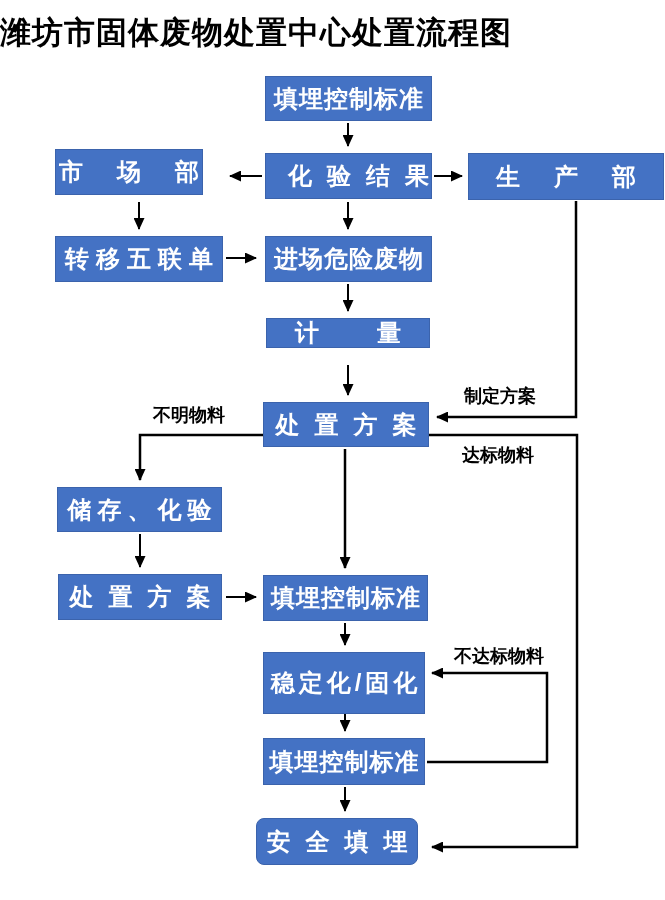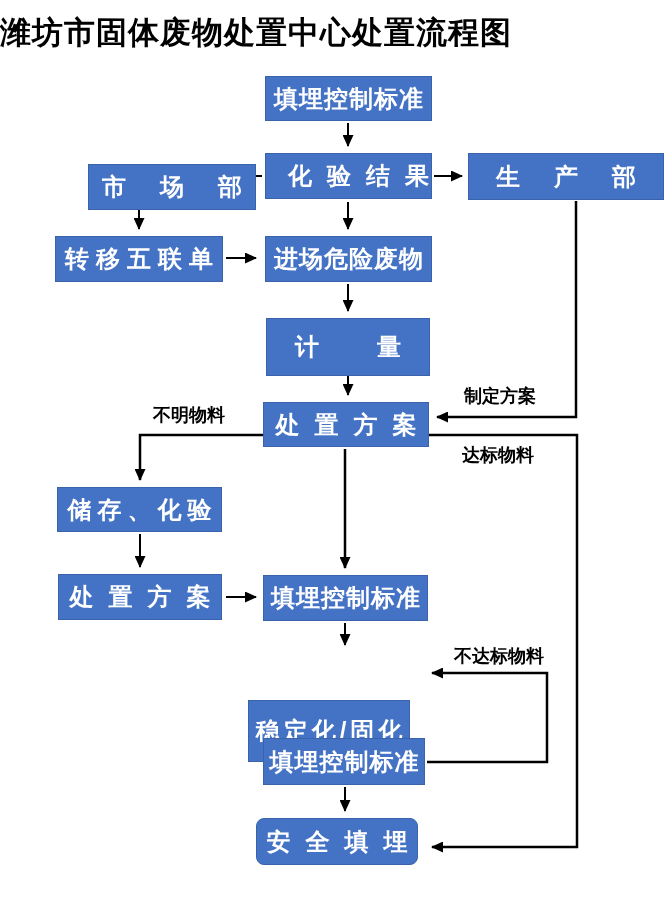--- a/index.html
+++ b/index.html
@@ -29,31 +29,31 @@
   .node > span{display:inline-block;}
   .ls1 {letter-spacing:1px; margin-right:-1px;}
   .ls4 {letter-spacing:4px; margin-right:-4px;}
   .ls6 {letter-spacing:6px; margin-right:-6px;}
   .ls7 {letter-spacing:7px; margin-right:-7px;}
   .ls15{letter-spacing:15px;margin-right:-15px;}
   .ls34{letter-spacing:34px;margin-right:-34px;}
   .ls58{letter-spacing:58px;margin-right:-58px;}
 
   .n-sample    {left:265px; top:76px;  width:167px; height:45px;}
-  .n-market    {left:55px;  top:164px; width:168px; height:46px;margin-left:33px;}
+  .n-market    {left:55px;  top:149px; width:148px; height:46px;}
   .n-result    {left:265px; top:153px; width:167px; height:46px;padding-left:20px;}
   .n-production{left:468px; top:153px; width:196px; height:47px;}
   .n-transfer  {left:55px;  top:236px; width:168px; height:46px;}
   .n-incoming  {left:265px; top:236px; width:167px; height:46px;justify-content:center;}
-  .n-weighing  {left:266px; top:318px; width:164px; height:58px;}
+  .n-weighing  {left:266px; top:318px; width:164px; height:30px;}
   .n-plan1     {left:263px; top:402px; width:166px; height:45px;}
   .n-storage   {left:57px;  top:487px; width:165px; height:45px;}
   .n-plan2     {left:58px;  top:574px; width:164px; height:46px;}
   .n-std1      {left:263px; top:575px; width:165px; height:46px;}
-  .n-stab      {left:248px; top:652px; width:162px; height:62px;margin-top:48px;}
+  .n-stab      {left:263px; top:652px; width:162px; height:62px;}
   .n-std2      {left:263px; top:738px; width:162px; height:47px;}
   .n-safe      {left:256px; top:818px; width:162px; height:47px;border-radius:8px;}
 
   .edge-label{
     position:absolute;
     font-size:18px;font-weight:bold;color:#000;
     white-space:nowrap;
   }
   .lbl-make       {left:464px; top:384px;}
   .lbl-unknown    {left:153px; top:403px;}

